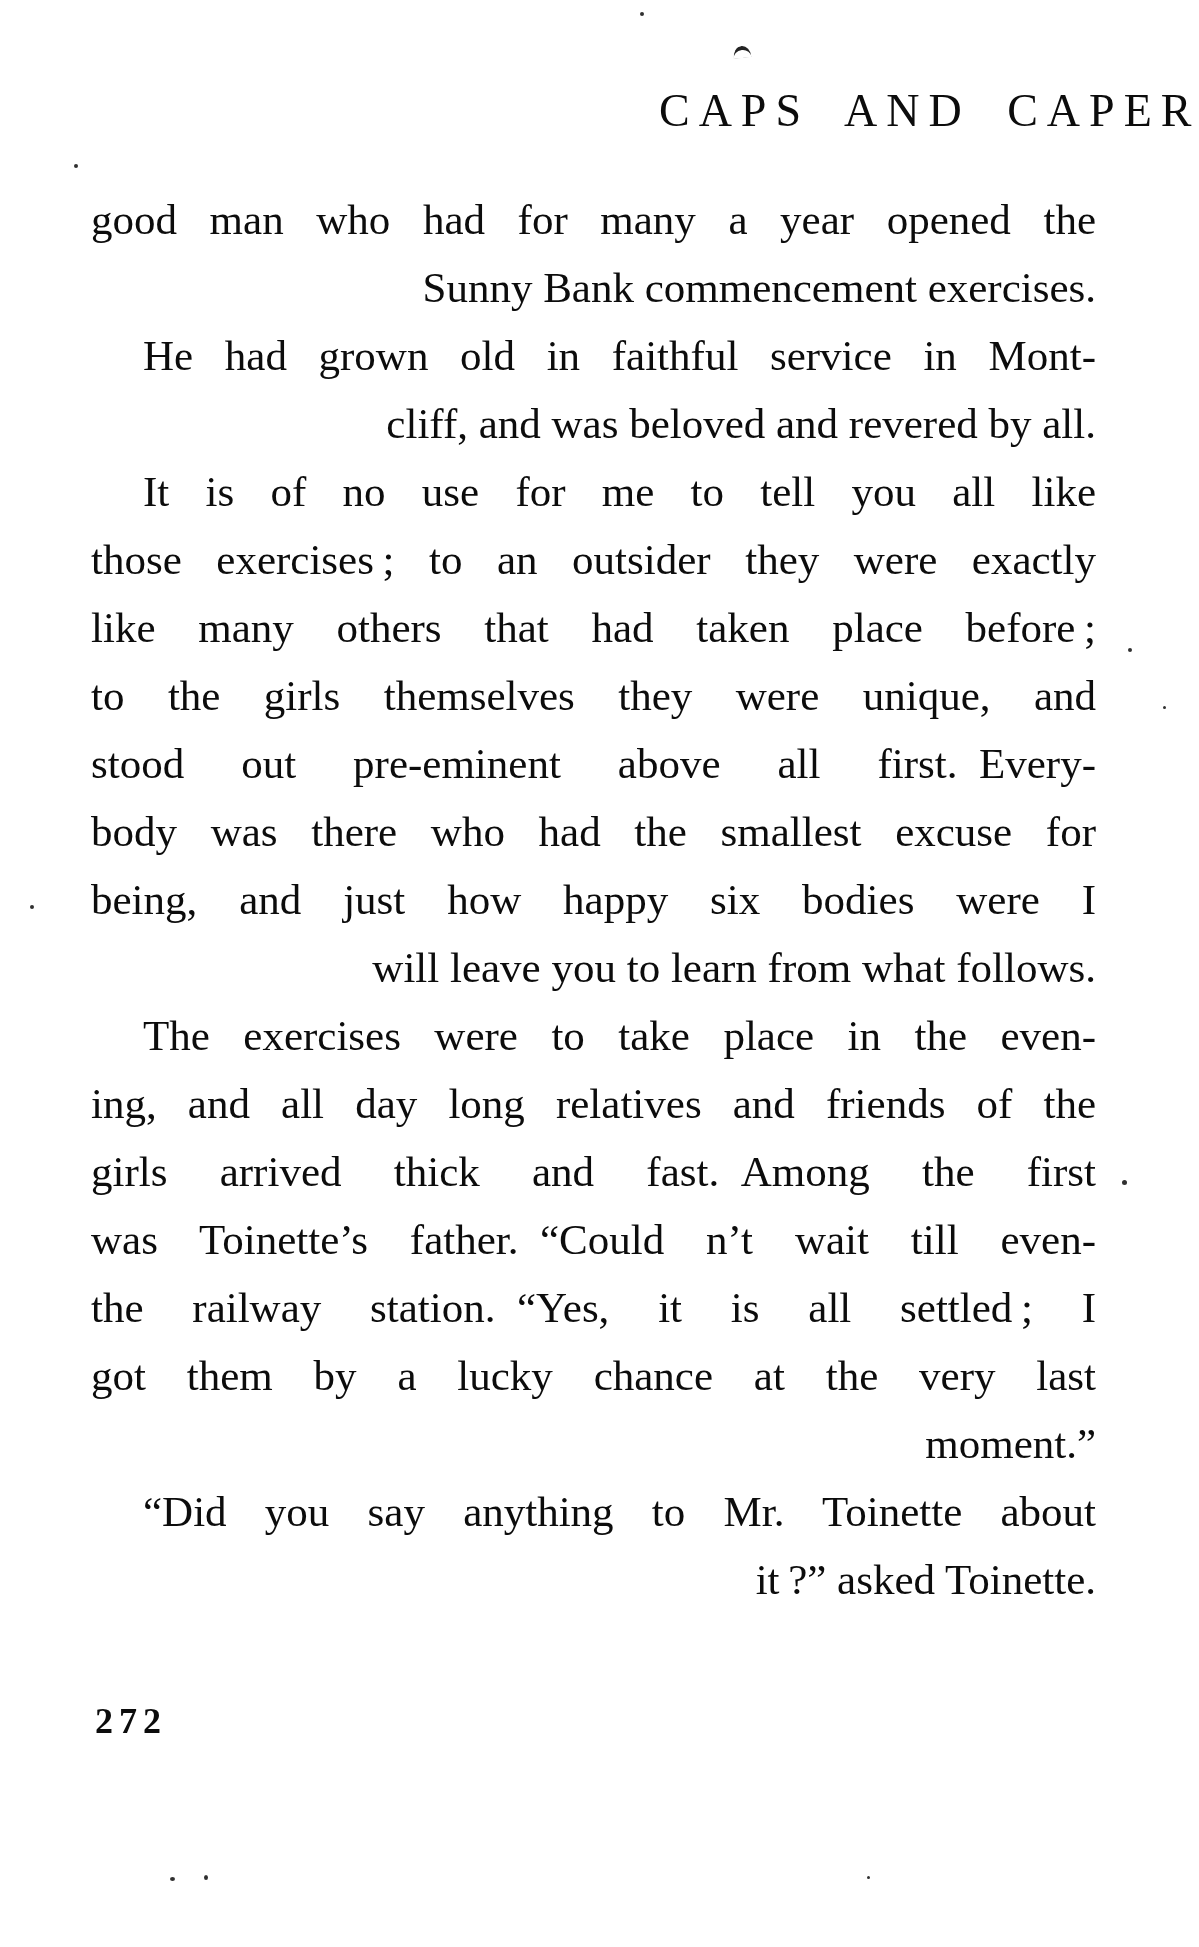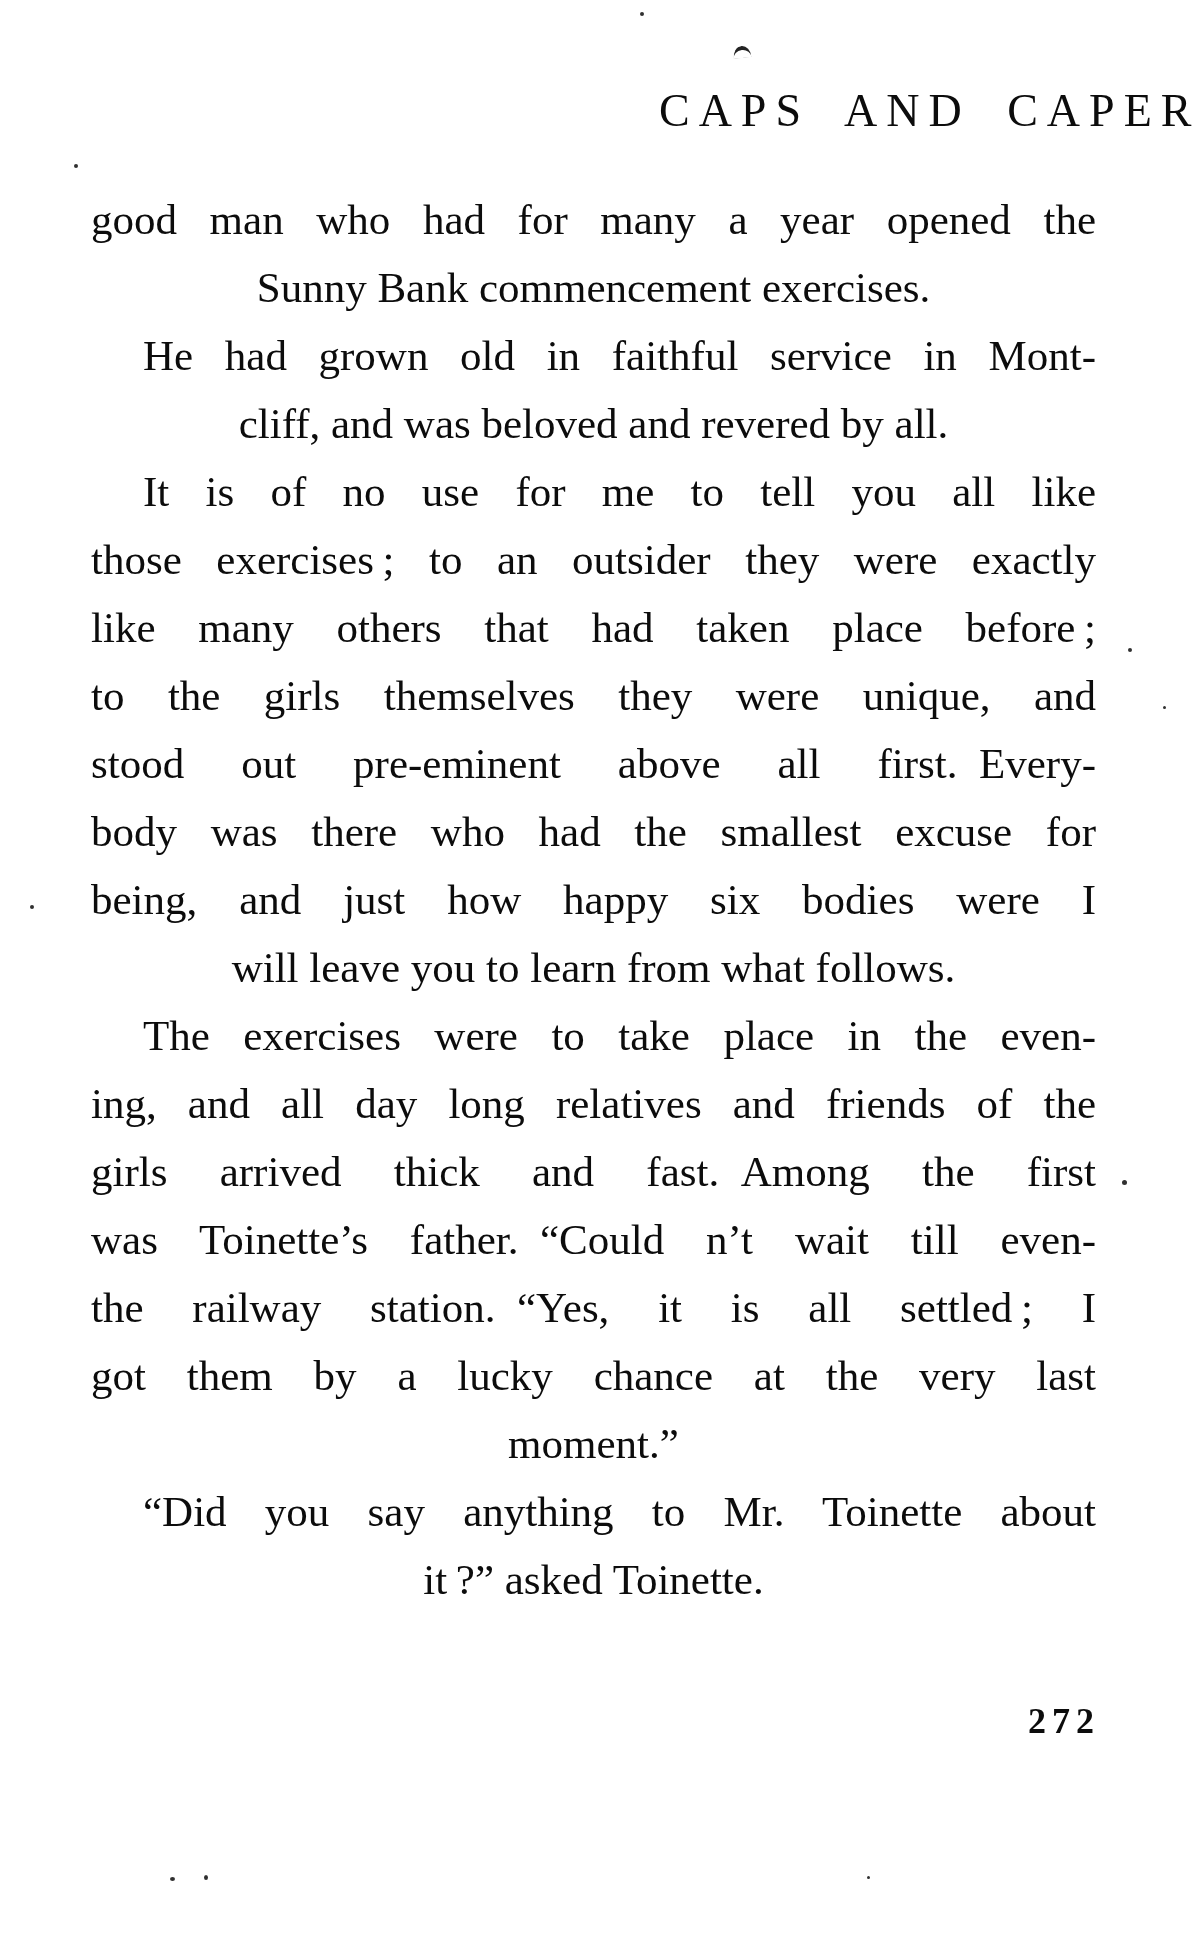--- a/index.html
+++ b/index.html
@@ -24,30 +24,30 @@
   .body-text {
     position:absolute; top:186px; left:91px; width:1005px;
   }
   .line {
     box-sizing:border-box;
     width:1005px;
     height:68px;
     line-height:68px;
     font-size:43px;
     white-space:normal;
-    text-align:center;
+    text-align:right;
   }
   .line.j {
     text-align:justify;
     text-align-last:justify;
   }
   .line.in { padding-left:52px; }
   .folio {
     position:absolute; top:1700px; left:95px; width:1005px;
-    text-align:right;
+    text-align:left;
     font-size:36px;
     font-weight:bold;
     letter-spacing:6px;
   }
   .speck {
     position:absolute;
     background:var(--ink);
     border-radius:50%;
     opacity:.85;
   }

